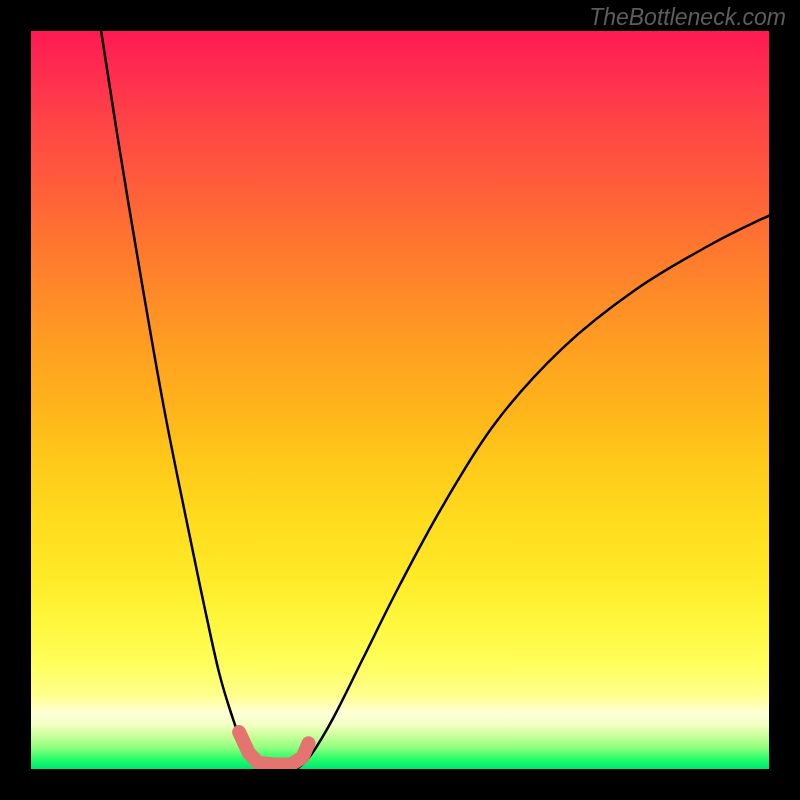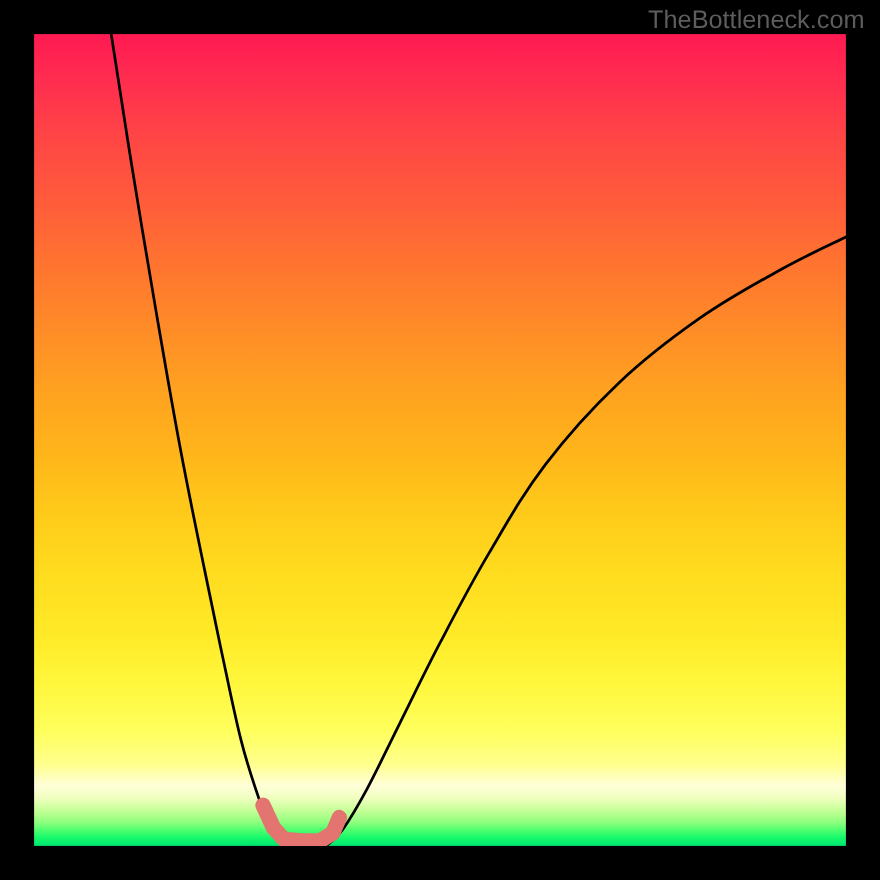--- a/index.html
+++ b/index.html
@@ -9,20 +9,21 @@
     height: 800px;
     overflow: hidden;
     background: #000;
     font-family: Arial, Helvetica, sans-serif;
   }
   .frame {
     position: relative;
     width: 800px;
     height: 800px;
     background: #000;
+    font-style: italic;
   }
   .watermark {
     position: absolute;
     top: 4px;
     right: 14px;
     color: #5d5d5d;
     font-size: 23px;
     font-weight: 400;
     letter-spacing: 0px;
     z-index: 10;

